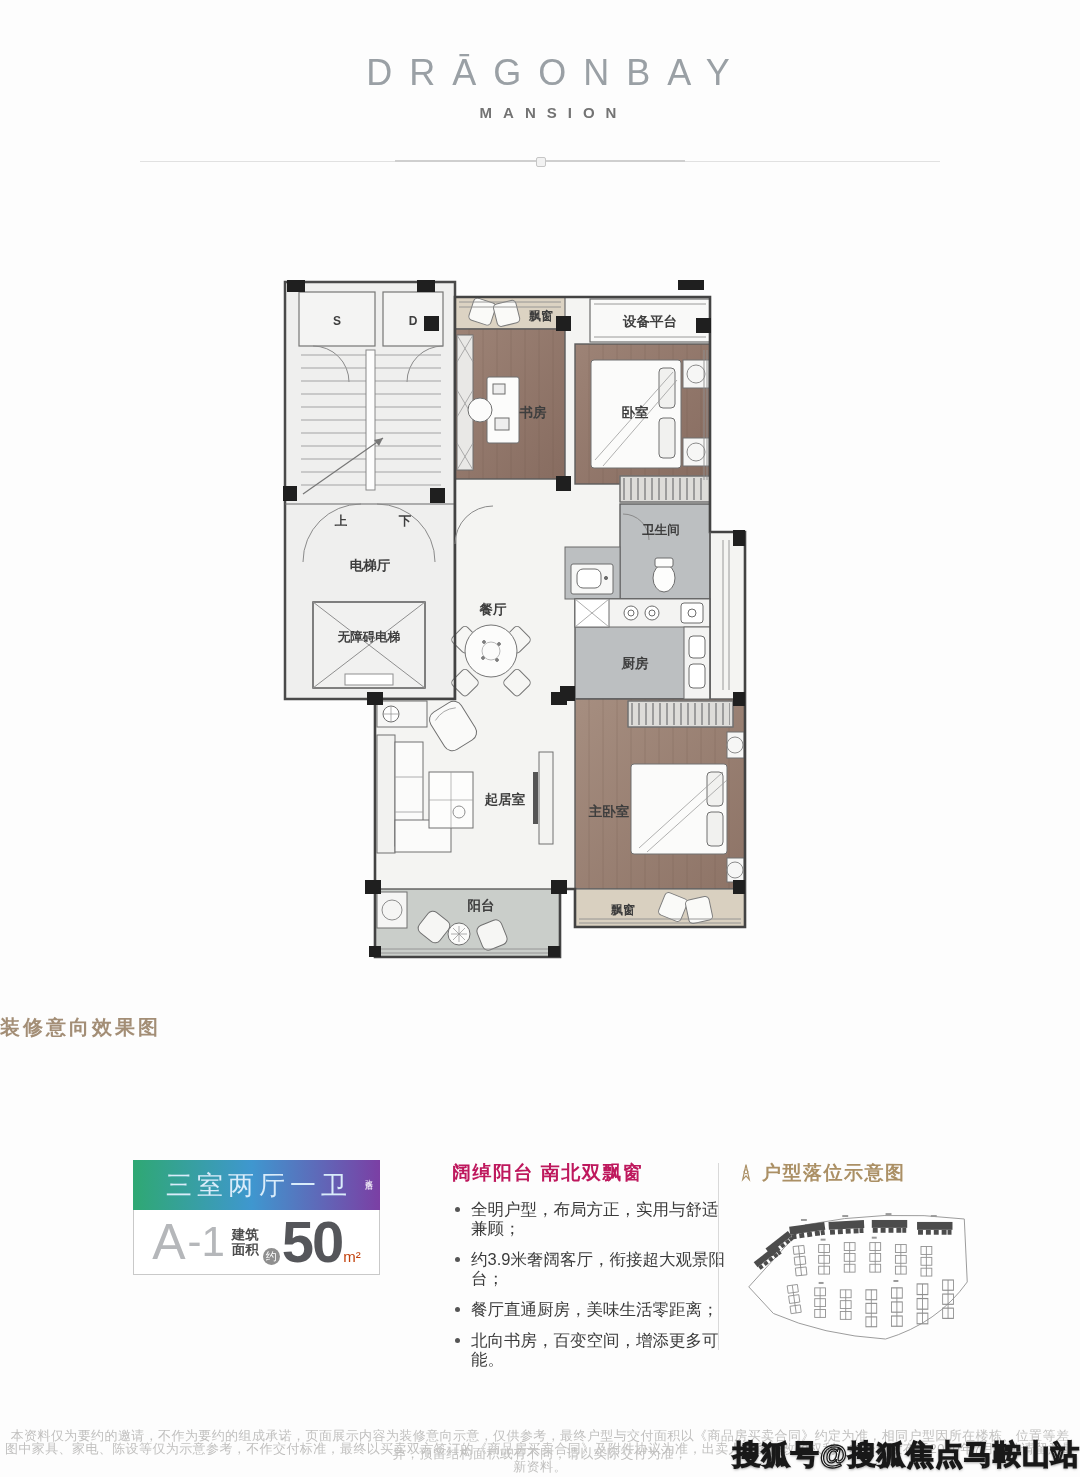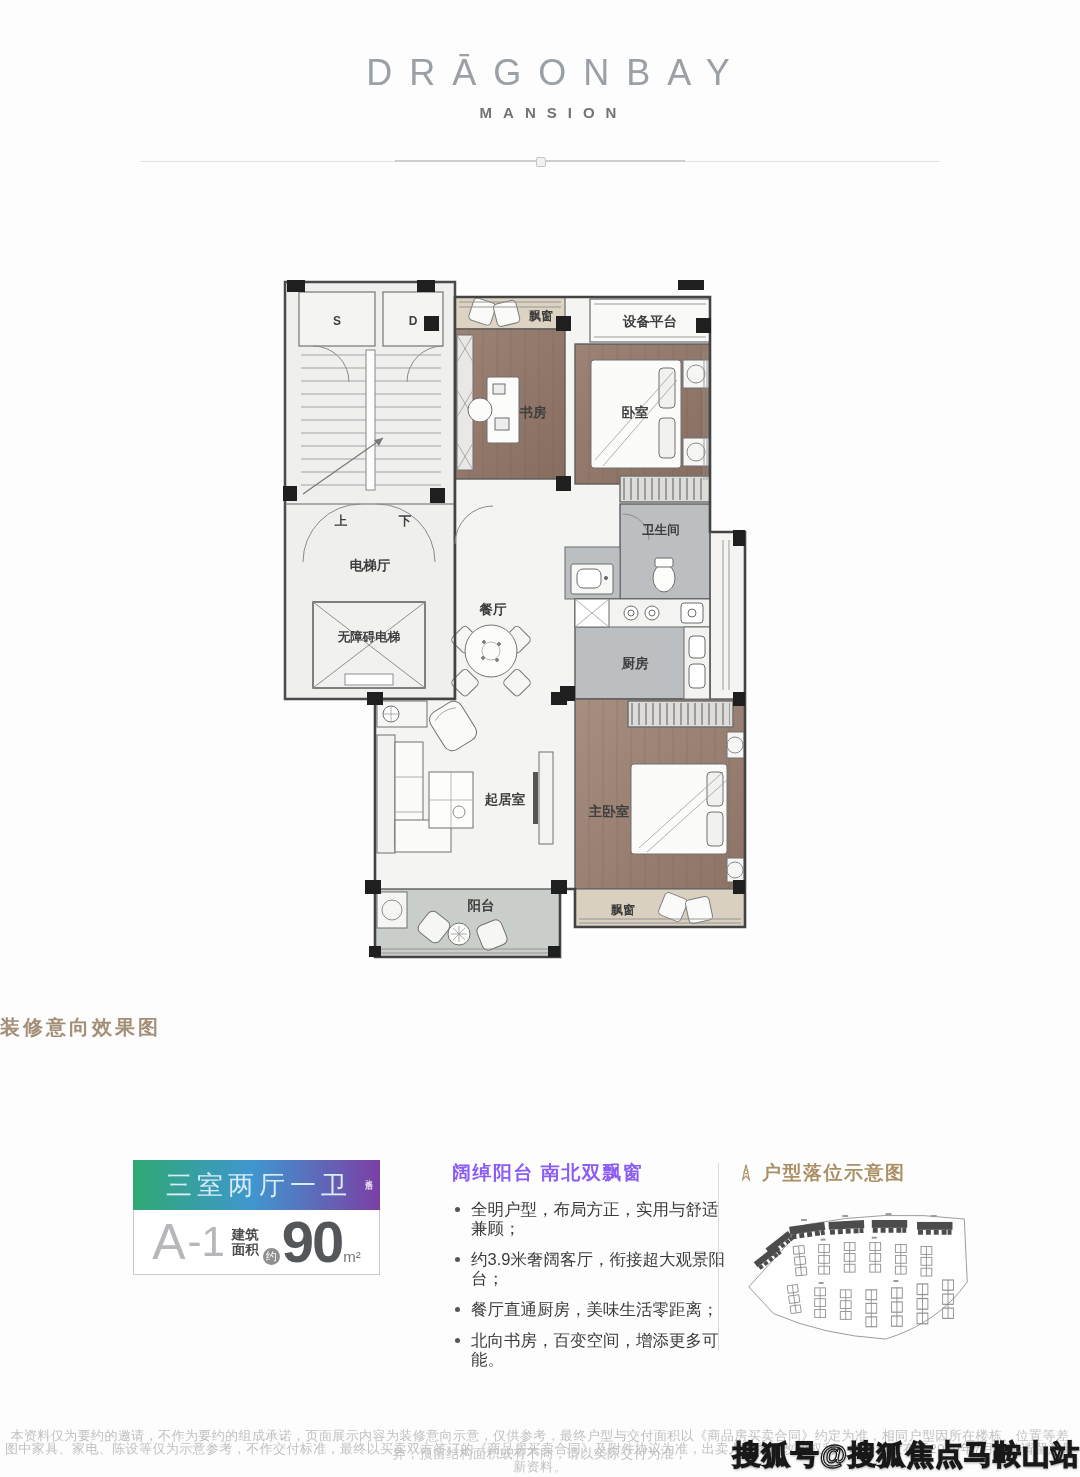--- a/index.html
+++ b/index.html
@@ -26,23 +26,23 @@
   .badge-note{position:absolute;right:7px;top:8px;writing-mode:vertical-rl;
     font-size:8px;letter-spacing:1px;color:rgba(255,255,255,.8);line-height:9px;}
   .badge-box{height:64px;background:#fff;border:1px solid #c9c9c9;border-top:none;
     display:flex;align-items:center;justify-content:center;}
   .unit-letter{font-size:50px;font-weight:300;color:#b5b7ba;line-height:1;}
   .unit-number{font-size:42px;font-weight:300;color:#b5b7ba;line-height:1;margin-left:2px;}
   .area-labels{margin-left:7px;font-size:13.5px;font-weight:700;color:#4d4d4d;line-height:15px;}
   .approx-circle{margin-left:4px;width:17px;height:17px;border-radius:50%;background:#8f8f8f;
     color:#fff;font-size:11px;line-height:17px;text-align:center;align-self:flex-end;margin-bottom:9px;}
   .area-value{font-size:58px;font-weight:600;color:#55565a;line-height:1;letter-spacing:-2px;margin-left:2px;}
-  .area-unit{font-size:15px;color:#737373;align-self:flex-end;margin-bottom:9px;margin-left:1px;}
+  .area-unit{font-size:15px;color:#c2410c;align-self:flex-end;margin-bottom:9px;margin-left:1px;}
   .features{position:absolute;left:452px;top:1160px;width:280px;}
-  .features h3{margin:0;font-size:19px;font-weight:700;letter-spacing:1.5px;color:#8b5cf6;}
+  .features h3{margin:0;font-size:19px;font-weight:700;letter-spacing:1.5px;color:#be185d;}
   .features ul{margin:14px 0 0 0;padding:0;list-style:none;}
   .features li{position:relative;padding-left:19px;margin-bottom:12px;
     font-size:16.5px;color:#3c3c3c;line-height:19px;}
   .features li::before{content:"";position:absolute;left:3px;top:7px;width:5px;height:5px;
     border-radius:50%;background:#555;}
   .vdivider{position:absolute;left:718px;top:1163px;width:1px;height:187px;background:#d9d9d9;}
   .siteplan{position:absolute;left:736px;top:1160px;width:250px;}
   .sp-head{display:flex;align-items:center;}
   .sp-head h3{margin:0 0 0 6px;font-size:19px;font-weight:700;letter-spacing:1.5px;color:#ab9065;}
   .sp-map{margin-top:8px;}
@@ -299,21 +299,21 @@
     <span class="badge-note">改造后</span>
   </div>
   <div class="badge-box">
     <span class="unit-letter">A</span>
     <span class="unit-number">-1</span>
     <span class="area-labels">
       <span>建筑</span><br>
       <span>面积</span>
     </span>
     <span class="approx-circle">约</span>
-    <span class="area-value">90</span>
+    <span class="area-value">50</span>
     <span class="area-unit">m²</span>
   </div>
 </div>
 
 <div class="features">
   <h3>阔绰阳台 南北双飘窗</h3>
   <ul>
     <li>全明户型，布局方正，实用与舒适兼顾；</li>
     <li>约3.9米奢阔客厅，衔接超大观景阳台；</li>
     <li>餐厅直通厨房，美味生活零距离；</li>

